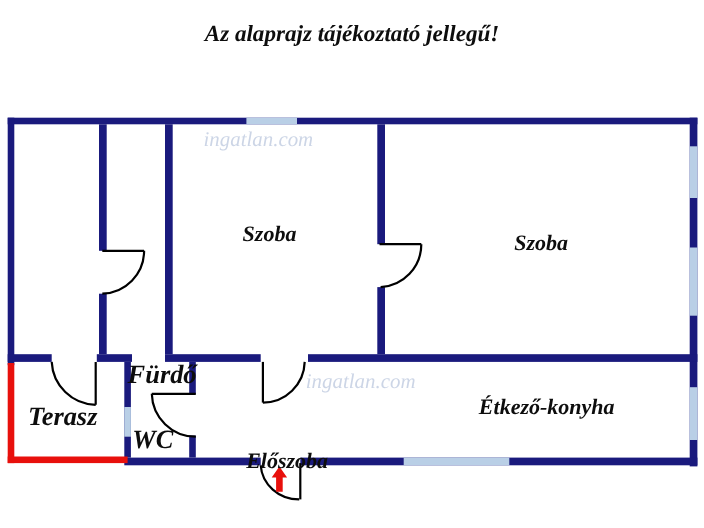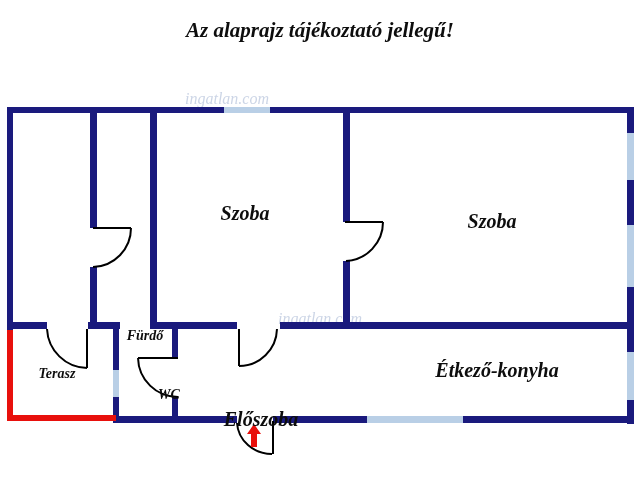--- a/index.html
+++ b/index.html
@@ -5,23 +5,23 @@
   html,body{margin:0;padding:0;background:#fff;}
   #plan{position:relative;width:640px;height:480px;background:#fff;overflow:hidden;
         font-family:"Liberation Serif","DejaVu Serif",serif;border-radius:30px;}
   .wall{position:absolute;background:var(--wall,#1a1a7d);}
   .wall-red{position:absolute;background:var(--terrace,#e8100c);}
   .window{position:absolute;background:var(--window,#b9cfe6);}
   .title{position:absolute;left:0;top:18px;width:640px;text-align:center;
          font-size:21px;font-weight:bold;font-style:italic;color:#0d0d0d;}
   .room-label{position:absolute;text-align:center;font-weight:bold;font-style:italic;
               color:#0d0d0d;font-size:20px;white-space:nowrap;}
-  .lbl-sm{font-size:14px;font-style:italic;}
-  .watermark{position:absolute;font-style:italic;font-size:16px;
-             color:#8fa3c8;opacity:0.45;white-space:nowrap;}
+  .lbl-sm{font-size:24px;font-style:italic;}
+  .watermark{position:absolute;font-style:italic;font-size:19px;
+             color:#8fa3c8;opacity:0.45;white-space:nowrap;margin-top:27px;}
   svg.overlay{position:absolute;left:0;top:0;pointer-events:none;}
   .door-line{stroke:var(--door,#000);stroke-width:2;fill:none;}
   .arrow{fill:var(--arrow,#e8100c);stroke:none;}
 </style>
 </head>
 <body>
 
 <div id="plan">
 
   <div class="title">Az alaprajz tájékoztató jellegű!</div>
@@ -80,18 +80,18 @@
 
     <path class="door-line" d="M273 421 V454"></path>
     <path class="door-line" d="M237 423 A35 33 0 0 0 272 454"></path>
 
     <polygon class="arrow" points="254,424 261,434 257,434 257,447 251,447 251,434 247,434"></polygon>
   </svg>
 
   <div class="room-label" style="left:197px;top:202px;width:96px;">Szoba</div>
   <div class="room-label" style="left:444px;top:210px;width:96px;">Szoba</div>
   <div class="room-label lbl-sm" style="left:116px;top:328px;width:58px;">Fürdő</div>
-  <div class="room-label lbl-sm" style="left:118px;top:387px;width:42px;margin-left:30px;">WC</div>
+  <div class="room-label lbl-sm" style="left:118px;top:387px;width:42px;">WC</div>
   <div class="room-label lbl-sm" style="left:17px;top:366px;width:80px;">Terasz</div>
   <div class="room-label" style="left:211px;top:364px;width:100px;margin-top:44px;">Előszoba</div>
   <div class="room-label" style="left:417px;top:359px;width:160px;">Étkező-konyha</div>
 
 </div>
 
 </body></html>

